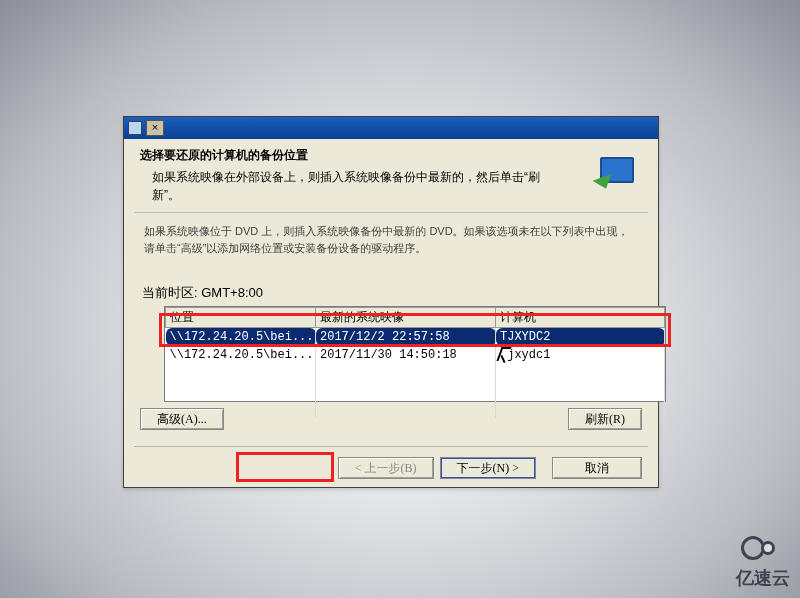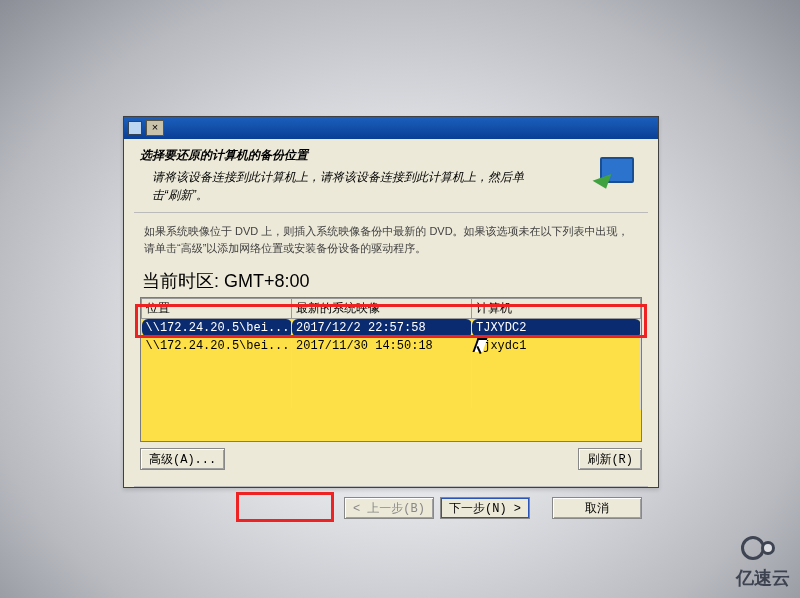--- a/index.html
+++ b/index.html
@@ -48,21 +48,21 @@
     font-size: 11px;
     line-height: 13px;
     text-align: center;
     cursor: pointer;
   }
   .body {
     padding: 0 16px 10px 16px;
     position: relative;
     height: calc(100% - 22px);
   }
-  .header-row { display: flex; padding-top: 8px; font-style: italic; }
+  .header-row { display: flex; padding-top: 8px; }
   .header-text { flex: 1; }
   .header-text .heading { font-weight: bold; font-size: 12px; color: #000; }
   .header-text .sub {
     font-size: 12px; color: #000;
     padding: 4px 0 0 12px; line-height: 1.5;
     width: 400px;
   }
   .header-icon {
     width: 48px; height: 44px;
     position: relative;
@@ -81,31 +81,33 @@
   }
   .hr { height:1px; background:#bbb; margin: 8px 0 10px -6px; width: calc(100% + 12px); }
 
   .info {
     font-size: 11px; color: #404040;
     line-height: 1.55;
     padding: 0 4px 10px 4px;
   }
 
   .tz {
-    font-size: 18px; color:#000;
+    font-size: 13px; color:#000;
     padding: 2px 0 4px 2px;
+    margin-top: 15px;
   }
 
   
   .grid-wrap {
     position: relative;
     border: 1px solid #7b7b7b;
-    background: #fde047;
-    height: 145px;
+    background: #ffffff;
+    height: 96px;
     width: 100%;
+    margin-left: 24px;
   }
   table.grid {
     border-collapse: collapse;
     width: 100%;
     table-layout: fixed;
     font-size: 12px;
     font-family: "Courier New", monospace;
   }
   table.grid th {
     background: #ece9d8;
@@ -132,23 +134,23 @@
   }
   
   .redbox {
     position: absolute; border: 3px solid #e22; pointer-events: none;
   }
 
   .btn {
     background: #ece9d8;
     border: 1px solid #888;
     box-shadow: inset 1px 1px 0 #fff, inset -1px -1px 0 #a0a0a0;
-    padding: 2px 8px;
+    padding: 2px 16px;
     font-size: 12px;
-    font-family: Liberation Mono, monospace;
+    font-family: Liberation Serif, serif;
     cursor: pointer;
     height: 22px;
   }
   .btn[disabled] { color:#888; cursor:default; }
 
   .row-btns-mid {
     display: flex; justify-content: space-between;
     margin-top: 6px;
   }
 
@@ -220,21 +222,21 @@
     <div class="titlebar">
       <div class="app-icon"></div>
       <div class="close">×</div>
     </div>
 
     <div class="body">
 
       <div class="header-row">
         <div class="header-text">
           <div class="heading">选择要还原的计算机的备份位置</div>
-          <div class="sub">请将该设备连接到此计算机上，请将该设备连接到此计算机上，然后单击“刷新”。</div>
+          <div class="sub">如果系统映像在外部设备上，则插入系统映像备份中最新的，然后单击“刷新”。</div>
         </div>
         <div class="header-icon">
           <div class="monitor"></div>
           <div class="arrow"></div>
         </div>
       </div>
 
       <div class="hr"></div>
 
       <div class="info">如果系统映像位于 DVD 上，则插入系统映像备份中最新的 DVD。如果该选项未在以下列表中出现，请单击“高级”以添加网络位置或安装备份设备的驱动程序。</div>
@@ -292,21 +294,21 @@
       <div class="row-btns-mid">
         <button class="btn">高级(A)...</button>
         <button class="btn">刷新(R)</button>
       </div>
 
       <div class="hr2"></div>
 
       <div class="row-btns-bottom" style="position:relative;">
         <button class="btn" disabled="">&lt; 上一步(B)</button>
         <button class="btn default">下一步(N) &gt;</button>
-        <button class="btn" style="margin-left:16px;">取消</button>
+        <button class="btn" style="margin-left:10px;">取消</button>
 
         <div class="redbox" style="left:96px; top:-5px; width:98px; height:30px;"></div>
       </div>
 
     </div>
   </div>
 
   <div class="watermark">
     <div class="logo">
       <div class="big"></div>

